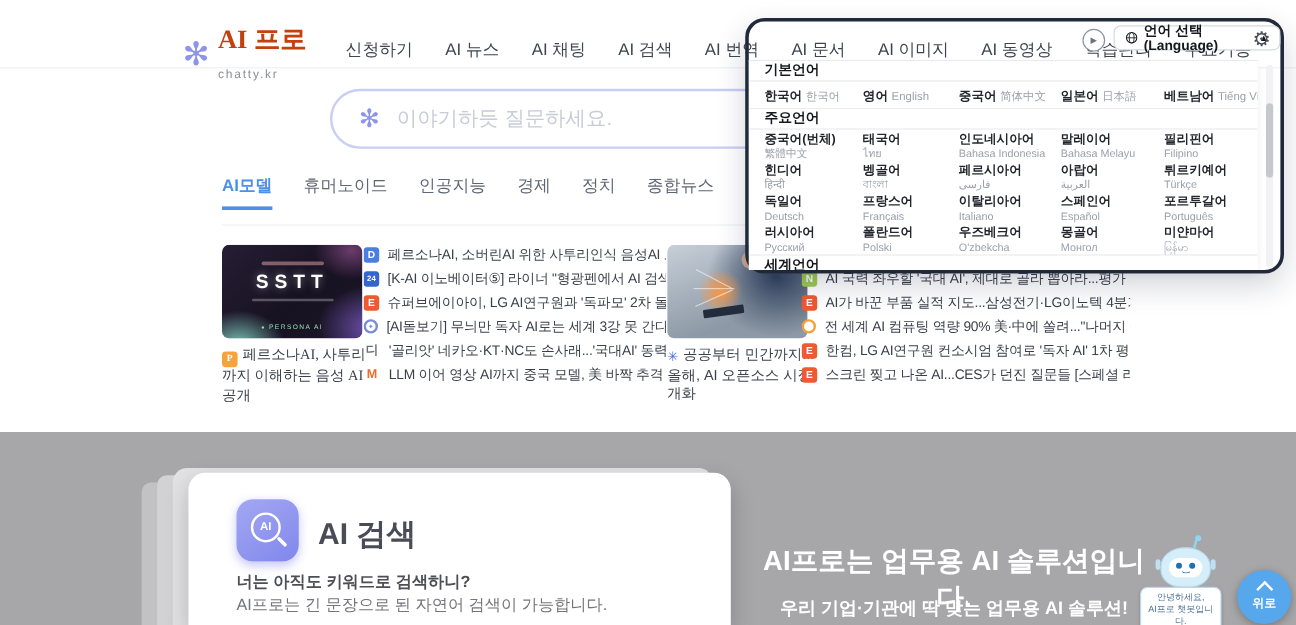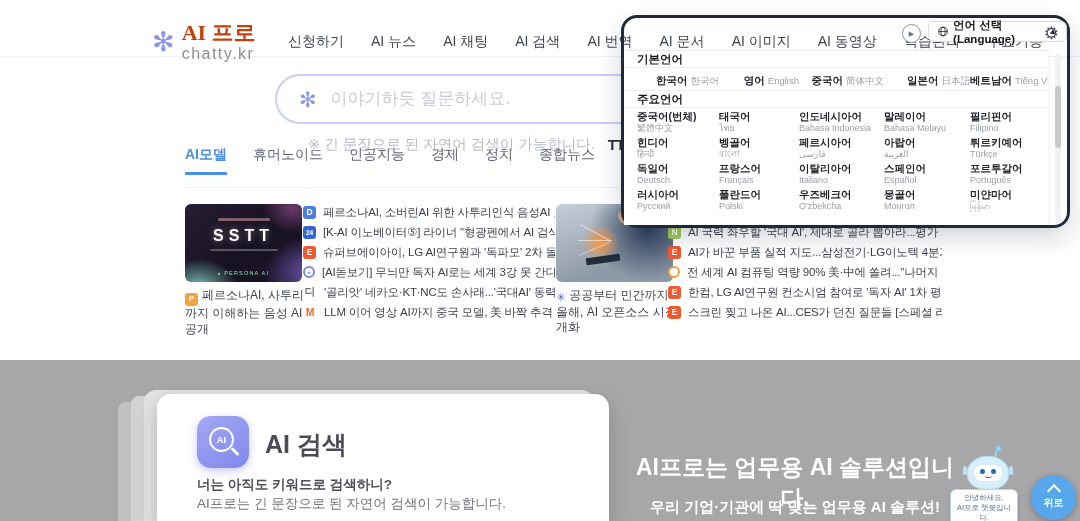--- a/index.html
+++ b/index.html
@@ -5,21 +5,21 @@
   html,body{margin:0;padding:0;background:#fff;}
   #app{position:relative;width:1080px;height:521px;overflow:hidden;background:#fff;
        font-family:"Liberation Sans","DejaVu Sans",sans-serif;}
   #app *{box-sizing:border-box;}
 
   
   .header{position:absolute;left:0;top:0;width:1080px;height:57px;background:#fff;border-bottom:1px solid #eef0f3;}
   .logo{position:absolute;left:152px;top:22px;display:flex;align-items:center;gap:7px;cursor:pointer;}
   .logo-flower{font-size:27px;color:#8e94ea;line-height:1;}
   .logo-name{font-family:"Liberation Serif","DejaVu Serif",serif;font-size:22px;font-weight:bold;color:#c2410c;line-height:1;}
-  .logo-domain{font-size:16px;color:#8c8f98;letter-spacing:1.5px;margin-top:1px;}
+  .logo-domain{font-size:10px;color:#8c8f98;letter-spacing:1.5px;margin-top:13px;}
   .nav{position:absolute;left:288px;top:33px;display:flex;gap:27px;font-size:14px;color:#3f4550;white-space:nowrap;}
   .nav span{cursor:pointer;}
 
   
   .spill{position:absolute;left:275px;top:74px;width:530px;height:50px;border:2px solid #c9cef4;border-radius:26px;
          background:#fff;display:flex;align-items:center;padding-left:22px;gap:12px;}
   .spill .flower{font-size:21px;color:#8e94ea;line-height:1;}
   .spill input{border:none;outline:none;font-size:17px;color:#333;width:430px;background:transparent;
                font-family:"Liberation Sans","DejaVu Sans",sans-serif;}
   .spill input::placeholder{color:#c9ccd8;}
@@ -53,21 +53,21 @@
     background:
       radial-gradient(26px 26px at 38% 50%, rgba(255,150,60,.95), rgba(255,150,60,0) 72%),
       radial-gradient(74px 64px at 78% 34%, rgba(43,61,90,.95), rgba(43,61,90,0) 78%),
       linear-gradient(160deg,#c7cfd8,#8d99a6 70%);}
   .t2-head{position:absolute;left:62px;top:5px;width:15px;height:15px;border-radius:50%;background:#c9a68f;}
   .t2-ray{position:absolute;left:22px;top:36px;width:34px;height:1px;background:rgba(255,255,255,.55);}
   .t2-ray2{transform:rotate(28deg);top:28px;}
   .t2-ray3{transform:rotate(-24deg);top:44px;}
   .t2-tab{position:absolute;left:30px;top:52px;width:34px;height:7px;background:#222c3c;transform:rotate(-8deg);border-radius:1px;}
   .caption{position:absolute;width:124px;font-size:12px;line-height:1.32;color:#3c414c;cursor:pointer;}
-  .cap1{left:185px;top:288px;}
+  .cap1{left:185px;top:288px;font-family:Liberation Serif, serif;}
   .cap2{left:556px;top:288px;}
   .cap-ic{display:inline-flex;width:13px;height:13px;border-radius:3px;align-items:center;justify-content:center;
           font-size:8px;font-weight:bold;vertical-align:-2px;margin-right:4px;}
   .cap-ic.bare{width:auto;height:auto;font-size:11px;border-radius:0;}
   .nlist{position:absolute;overflow:hidden;}
   #mid-list{left:303px;top:202px;width:252px;}
   #right-list{left:668px;top:222px;width:274px;}
   .nrow{height:20px;display:flex;align-items:center;gap:7px;white-space:nowrap;cursor:pointer;}
   .ntxt{font-size:11.5px;color:#3a3f4a;letter-spacing:-0.2px;overflow:hidden;}
   .nico{width:13px;height:13px;border-radius:3px;display:inline-flex;align-items:center;justify-content:center;
@@ -84,21 +84,21 @@
   .lang-btn{position:absolute;left:304px;top:3px;height:21px;padding:0 9px;border:1px solid #d5dae2;border-radius:6px;
             background:#fff;display:flex;align-items:center;gap:5px;font-size:11.5px;font-weight:bold;color:#15171c;cursor:pointer;}
   .lang-btn .tri{font-size:8px;margin-left:2px;}
   .gear-ic{position:absolute;right:8px;top:5px;font-size:17px;color:#4a4f58;cursor:pointer;}
   .lp-panel{position:absolute;left:0;top:32px;width:424px;height:175px;background:#fff;overflow:hidden;
             border-top:1px solid #e9e9ee;box-shadow:0 3px 8px rgba(0,0,0,.07);}
   .lp-head{height:17px;line-height:17px;padding-left:13px;font-size:11.5px;font-weight:bold;color:#17191f;
            border-bottom:1px solid #ececf1;background:#fff;}
   .lp-grid + .lp-head{border-top:1px solid #ececf1;}
   .lp-inline{display:grid;grid-template-columns:82px 80px 85px 86px 1fr;height:23px;align-items:center;
-             padding-left:13px;border-bottom:1px solid #ececf1;text-align:right;}
+             padding-left:13px;border-bottom:1px solid #ececf1;}
   .lp-inline .lp-cell{white-space:nowrap;cursor:pointer;}
   .lp-inline .nm{font-size:10.5px;font-weight:bold;color:#23262c;}
   .lp-inline .sub{font-size:9.5px;color:#9aa0ab;margin-left:3px;}
   .lp-grid{display:grid;grid-template-columns:82px 80px 85px 86px 1fr;grid-auto-rows:26px;padding-left:13px;}
   .lp-grid .lp-cell{cursor:pointer;overflow:hidden;white-space:nowrap;}
   .lp-grid .nm{display:block;font-size:10.5px;font-weight:bold;color:#23262c;line-height:13px;margin-top:2px;}
   .lp-grid .sub{display:block;font-size:9px;color:#9aa0ab;line-height:11px;}
   .lp-scroll{position:absolute;right:6px;top:36px;width:6px;height:169px;background:#f2f2f4;border-radius:3px;z-index:51;}
   .lp-thumb{position:absolute;left:0;top:32px;width:6px;height:62px;background:#c6c8ce;border-radius:3px;cursor:pointer;}
 
@@ -166,28 +166,20 @@
         <span>AI 동영상</span>
         <span>학습관리</span>
         <span>주요기능</span>
       </div>
   </div>
 
   <div class="spill">
     <span class="flower">✻</span>
     <input type="text" placeholder="이야기하듯 질문하세요." style="">
   </div>
-  <div class="note-row">
-    <span class="note-txt">※ 긴 문장으로 된 자연어 검색이 가능합니다.</span>
-    <span class="tt">TT</span>
-    <span class="hl-label">하이라이트</span>
-    <span class="toggle">
-        <span class="knob"></span>
-      </span>
-  </div>
 
   <div class="tabline"></div>
   <div class="tabs" id="tabs">
       <span class="tab active">AI모델</span>
       <span class="tab">휴머노이드</span>
       <span class="tab">인공지능</span>
       <span class="tab">경제</span>
       <span class="tab">정치</span>
       <span class="tab">종합뉴스</span>
     </div>
@@ -362,20 +354,21 @@
           </div>
           <div class="lp-cell">
             <span class="nm">몽골어</span>
             <span class="sub">Монгол</span>
           </div>
           <div class="lp-cell">
             <span class="nm">미얀마어</span>
             <span class="sub">မြန်မာ</span>
           </div>
         </div>
+        <div class="lp-head">세계언어</div>
       </div>
     <div class="lp-scroll">
       <div class="lp-thumb"></div>
     </div>
   </div>
 
   <div class="gray"></div>
   <div class="sheet sh1"></div>
   <div class="sheet sh2"></div>
   <div class="sheet sh3"></div>

